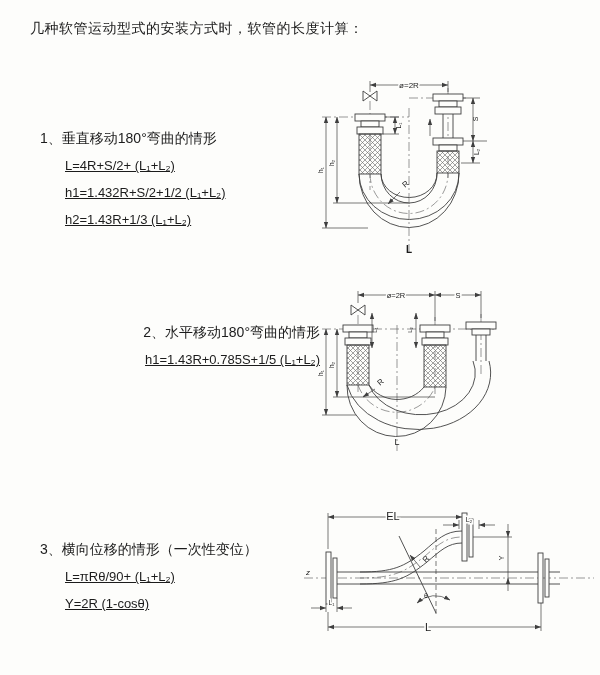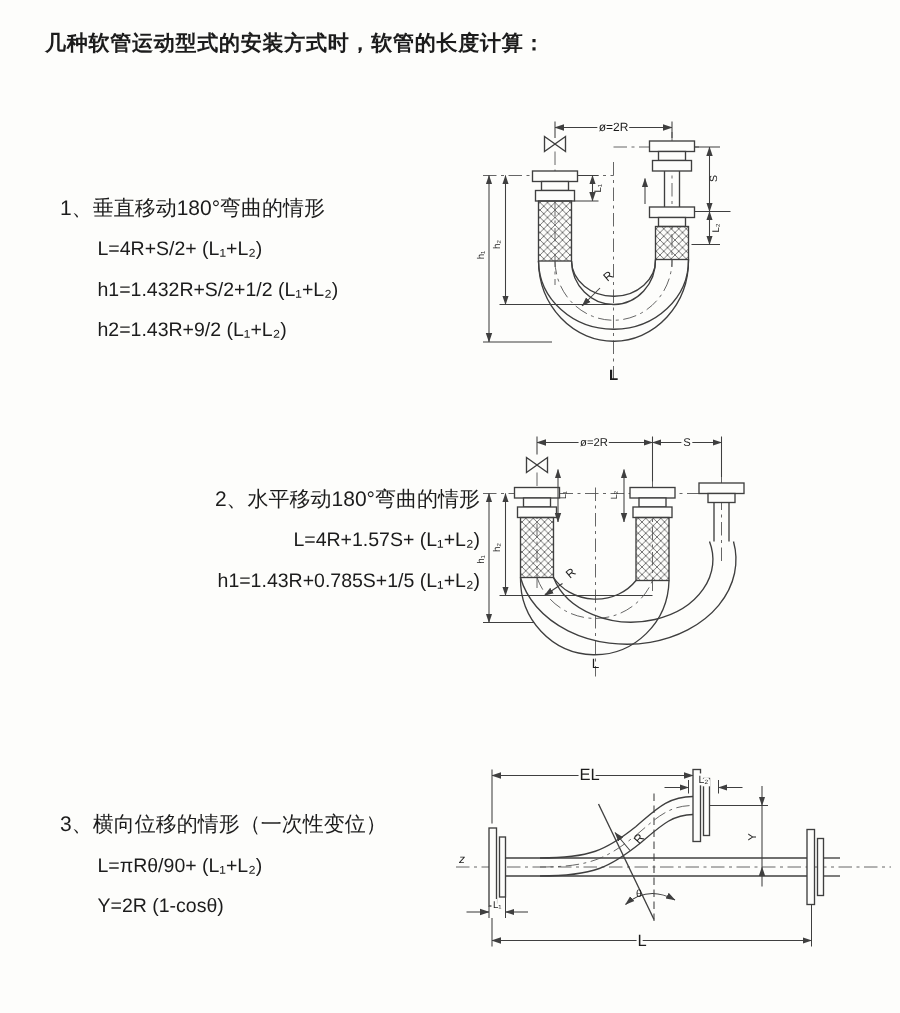--- a/index.html
+++ b/index.html
@@ -3,28 +3,28 @@
 <meta charset="utf-8">
 <style>
   html,body{margin:0;padding:0;}
   body{
     width:600px;height:675px;position:relative;overflow:hidden;
     background:#fdfdfb;color:#1c1c1c;
     font-family:"Liberation Sans","DejaVu Sans",sans-serif;
   }
   .page-title{
     position:absolute;left:30px;top:20px;
-    font-size:14px;font-weight:bold;letter-spacing:.5px;
+    font-size:14px;font-weight:normal;letter-spacing:.5px;
   }
   .section{position:absolute;left:40px;width:280px;line-height:27px;}
   .sec1{top:103px;}
   .sec2{top:297px;text-align:right;}
   .sec3{top:514px;}
   .sec-heading{font-size:14px;font-weight:normal;margin-top:22px;}
-  .formulas{margin-left:25px;}
+  .formulas{margin-left:25px;text-decoration:underline;}
   .formula{font-size:13px;white-space:nowrap;}
   .diagram{position:absolute;}
   .dg1{left:310px;top:70px;}
   .dg2{left:308px;top:283px;}
   .dg3{left:298px;top:505px;}
   
   .lw{stroke:#3f3f3f;stroke-width:0.9;fill:none;stroke-linecap:butt;}
   .fw{stroke:#3f3f3f;stroke-width:0.9;fill:#fdfdfb;}
   .hz{stroke:#3f3f3f;stroke-width:0.9;}
   .dim{stroke:#3f3f3f;stroke-width:0.7;fill:none;}
@@ -47,28 +47,27 @@
   </defs>
 </svg>
 
 <div class="page-title">几种软管运动型式的安装方式时，软管的长度计算：</div>
 
 <div class="section sec1">
   <div class="sec-heading">1、垂直移动180°弯曲的情形</div>
   <div class="formulas">
     <div class="formula">L=4R+S/2+ (L₁+L₂)</div>
     <div class="formula">h1=1.432R+S/2+1/2 (L₁+L₂)</div>
-    <div class="formula">h2=1.43R+9/2 (L₁+L₂)</div>
+    <div class="formula">h2=1.43R+1/3 (L₁+L₂)</div>
   </div>
 </div>
 
 <div class="section sec2">
   <div class="sec-heading">2、水平移动180°弯曲的情形</div>
   <div class="formulas">
-    <div class="formula">L=4R+1.57S+ (L₁+L₂)</div>
     <div class="formula">h1=1.43R+0.785S+1/5 (L₁+L₂)</div>
   </div>
 </div>
 
 <div class="section sec3">
   <div class="sec-heading">3、横向位移的情形（一次性变位）</div>
   <div class="formulas">
     <div class="formula">L=πRθ/90+ (L₁+L₂)</div>
     <div class="formula">Y=2R (1-cosθ)</div>
   </div>

